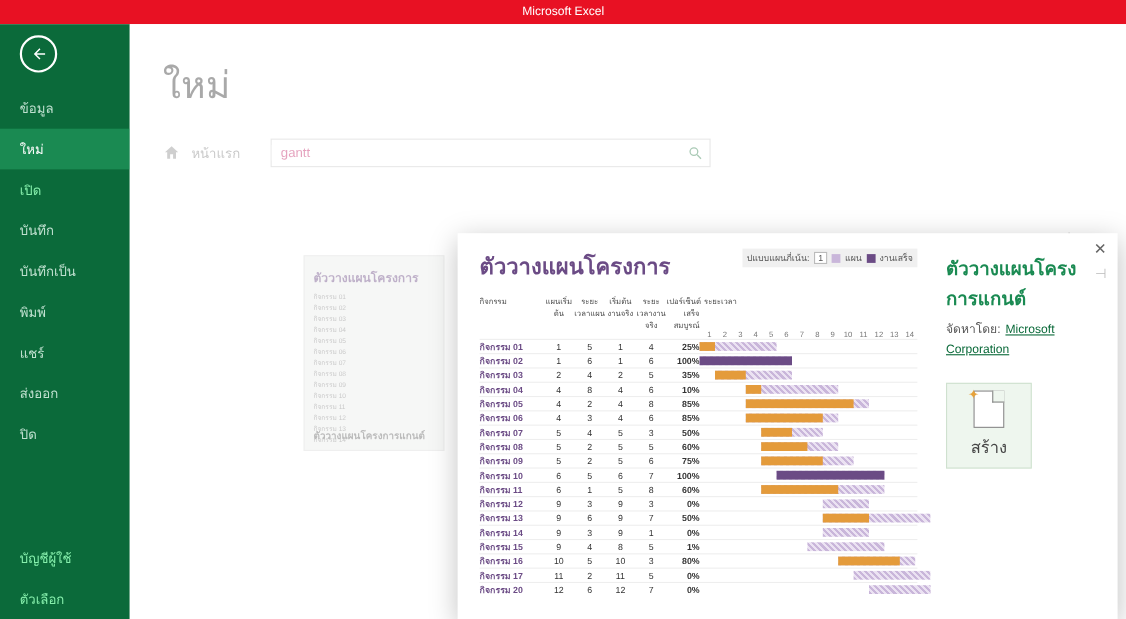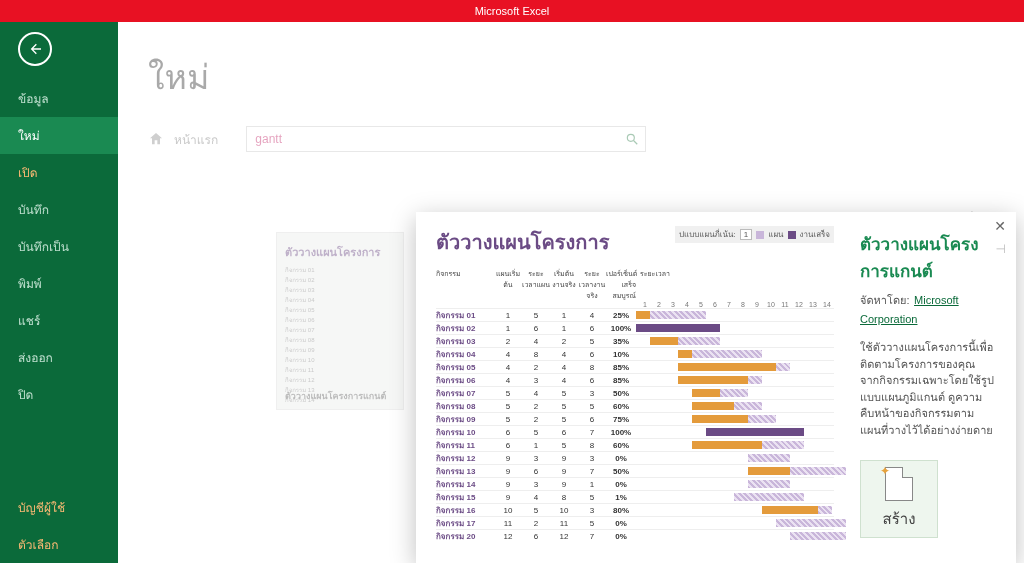--- a/index.html
+++ b/index.html
@@ -7,21 +7,21 @@
 
   .titlebar { height: 22px; background: #e81123; color: #fff; font-size: 11px; display: flex; align-items: center; justify-content: center; }
 
   .app { display: flex; height: calc(563px - 22px); }
 
   .sidebar { width: 118px; background: #0b6a3a; color: #cfe8db; display: flex; flex-direction: column; padding-top: 10px; }
   .back-btn { width: 34px; height: 34px; border: 2px solid #fff; border-radius: 50%; margin: 0 0 14px 18px; display:flex; align-items:center; justify-content:center; color:#fff; cursor:pointer; }
   .back-btn svg { width: 16px; height: 16px; }
   .nav-item { padding: 9px 18px; font-size: 12px; cursor: pointer; color: #bfe0cf; }
   .nav-item.active { background: #1a8a52; color: #fff; }
-  .nav-item.bright { color: #fdba74; }
+  .nav-item.bright { color: #86efac; }
   .nav-spacer { flex: 1; }
 
   .main { flex: 1; background: #fff; position: relative; }
   .main-inner { padding: 28px 30px; }
   .page-title { font-size: 34px; color: #2a2a2a; font-weight: 300; font-family: "Segoe UI Light", "Segoe UI", sans-serif; margin-bottom: 22px; }
 
   .searchrow { display: flex; align-items: center; gap: 10px; margin-bottom: 20px; }
   .home-icon { width: 16px; height: 16px; color: #888; }
   .home-label { font-size: 12px; color: #777; margin-right: 18px; }
   .searchbox { display:flex; align-items:center; border:1px solid #c5c5c5; height:26px; width:400px; background:#fff; }
@@ -62,21 +62,21 @@
   .pv-head { display:flex; font-size:7px; color:#444; margin-top:6px; }
   .pv-head .c-act { width:58px; }
   .pv-head .c-n { width:28px; text-align:center; }
   .pv-head .c-pct { width:30px; text-align:right; }
   .pv-head .c-gantt { flex:1; padding-left:4px; }
   .pv-ticks { display:flex; margin-left: 202px; font-size:7px; color:#777; gap:0; }
   .pv-ticks span { width:14px; text-align:center; }
   .pv-row { display:flex; align-items:center; font-size:8px; color:#333; height:13px; border-top:1px solid #eee; }
   .pv-row .c-act { width:58px; color:#6b4b85; font-weight:bold; white-space:nowrap; overflow:hidden; }
   .pv-row .c-n { width:28px; text-align:center; }
-  .pv-row .c-pct { width:30px; text-align:center; font-weight:bold; }
+  .pv-row .c-pct { width:30px; text-align:right; font-weight:bold; }
   .pv-row .c-gantt { flex:1; padding-left:4px; position:relative; height:10px; }
   .bar { position:absolute; height:8px; top:1px; }
   .bar.plan { background:repeating-linear-gradient(45deg,#c9b6da,#c9b6da 2px,#ebe2f2 2px,#ebe2f2 4px); }
   .bar.done { background:#e49b3b; }
   .bar.full { background:#6b4b85; }
 </style>
 </head>
 <body>
 
 <div class="titlebar">
@@ -430,21 +430,20 @@
       </div>
 
       <div class="dlg-side">
         <div class="dlg-close">✕</div>
         <div class="dlg-pin">⊣</div>
         <div class="dlg-title">ตัววางแผนโครงการแกนต์</div>
         <div>
           <span class="dlg-provider-label">จัดหาโดย:</span>
           <span class="dlg-provider-link">Microsoft Corporation</span>
         </div>
-        <div class="dlg-desc">ใช้ตัววางแผนโครงการนี้เพื่อติดตามโครงการของคุณจากกิจกรรมเฉพาะโดยใช้รูปแบบแผนภูมิแกนต์ ดูความคืบหน้าของกิจกรรมตามแผนที่วางไว้ได้อย่างง่ายดาย</div>
         <div class="dlg-create">
           <div class="doc-icon">
               <span class="spark">✦</span>
             </div>
           <span class="c-label">สร้าง</span>
         </div>
       </div>
     </div>
   </main>
 </div>

